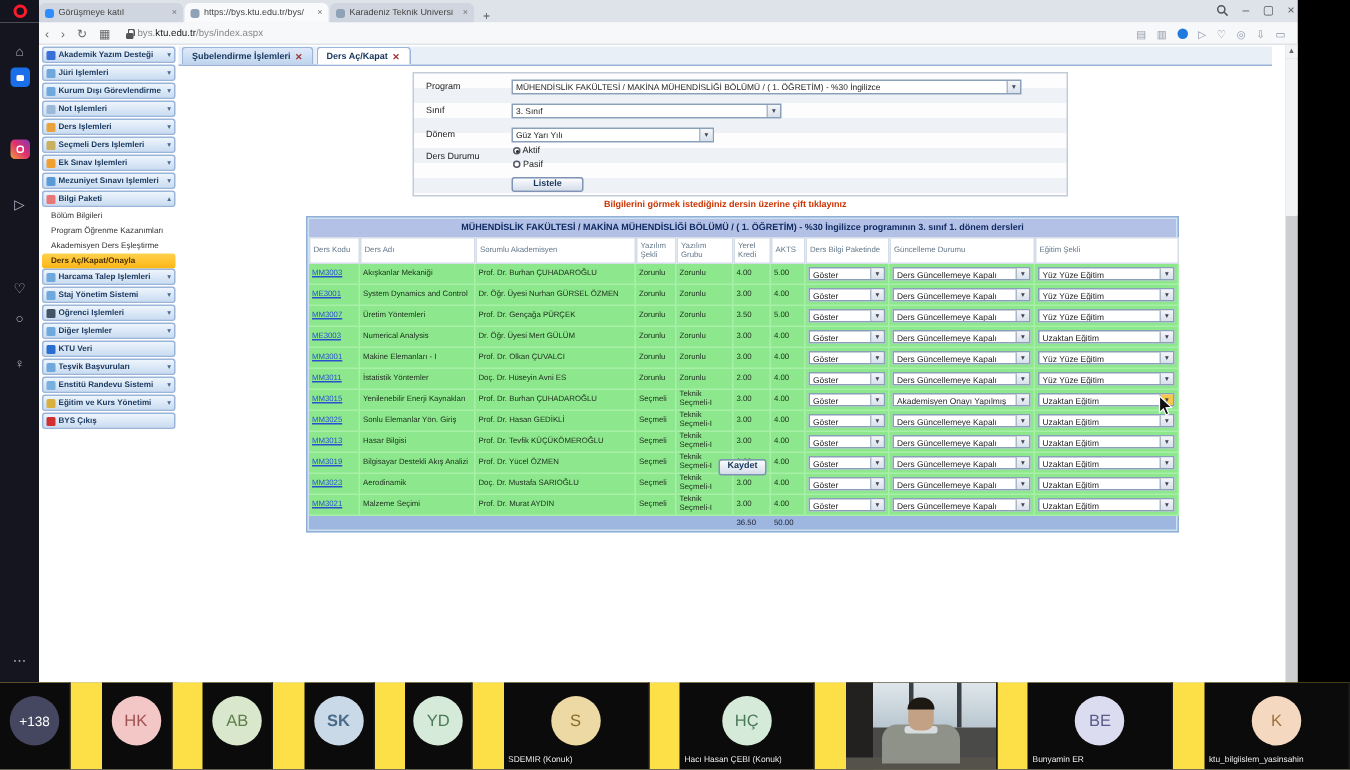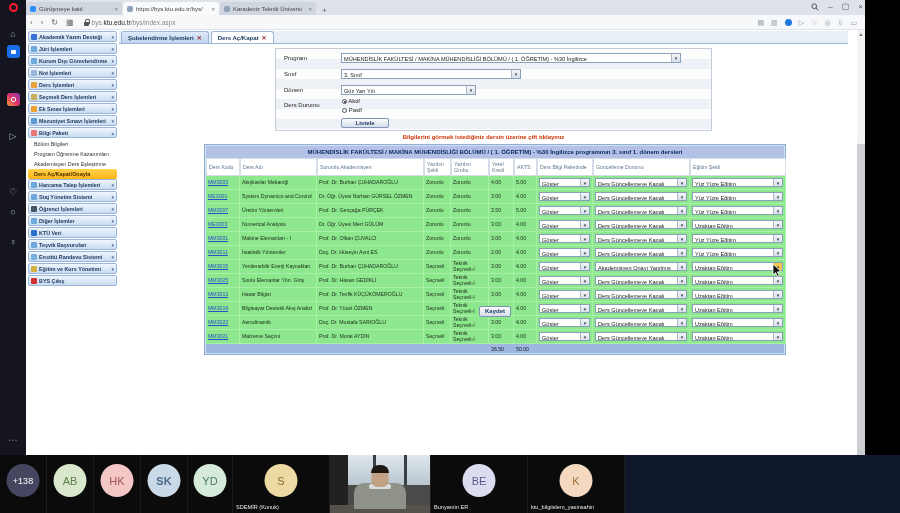--- a/index.html
+++ b/index.html
@@ -94,21 +94,21 @@
   .dc .sel { width:100%; height:9px; }
   #tfoot { display:grid; grid-template-columns:34px 77px 107px 27px 38px 25px 23px 56px 97px 96px; background:#9db7e0; height:9px; }
   #tfoot div { font-size:5.2px; color:#223; display:flex; align-items:center; padding:0 2px; }
 
   #kaydet { position:absolute; left:360px; top:262px; width:32px; height:11px; line-height:9px; }
 
   
   #cursor { position:absolute; z-index:60; }
 
   
-  #strip { position:absolute; left:0; top:455px; width:900px; height:58px; background:#0f172a; display:flex; }
+  #strip { position:absolute; left:0; top:455px; width:900px; height:58px; background:#fde047; display:flex;justify-content:space-between; }
   .ptile { position:relative; height:58px; border-right:1px solid #1c1c1c; background:#0b0b0b; flex:0 0 auto; }
   .pav { position:absolute; top:9px; left:50%; transform:translateX(-50%); width:33px; height:33px; border-radius:50%; display:flex; align-items:center; justify-content:center; font-size:11px; }
   .plabel { position:absolute; left:3px; bottom:3px; font-size:5.6px; color:#eee; white-space:nowrap; overflow:hidden; max-width:92%; text-shadow:0 0 2px #000; }
 
   
   #cam-art { position:absolute; inset:0; overflow:hidden; background:#4a4a48; }
   #cam-art .win { position:absolute; left:18px; top:0; right:0; height:30px; background:linear-gradient(#dfe7ec,#b9c6cf); }
   #cam-art .win:before { content:""; position:absolute; left:30%; top:0; width:3px; height:100%; background:#3a3f44; }
   #cam-art .win:after { content:""; position:absolute; left:68%; top:0; width:3px; height:100%; background:#3a3f44; }
   #cam-art .wallL { position:absolute; left:0; top:0; width:18px; height:58px; background:#23211f; }
@@ -723,34 +723,38 @@
     <svg id="cursor" style="left:772px;top:264px;" width="11" height="14" viewBox="0 0 11 14">
       <path d="M1,0 L1,11 L3.6,8.6 L5.4,12.6 L7.2,11.8 L5.4,7.9 L9,7.6 Z" fill="#111" stroke="#fff" stroke-width="0.8"></path>
     </svg>
   </div>
 
   <div id="strip">
       <div class="ptile" style="width: 47px;">
         <div class="pav" style="background: rgb(69, 70, 95); color: rgb(255, 255, 255); font-size: 9px;">+138</div>
       </div>
       <div class="ptile" style="width: 47px;">
+        <div class="pav" style="background: rgb(244, 199, 199); color: rgb(160, 82, 82);">HK</div>
+      </div>
+      <div class="ptile" style="width: 47px;">
         <div class="pav" style="background: rgb(217, 232, 205); color: rgb(95, 127, 74);">AB</div>
-      </div>
-      <div class="ptile" style="width: 47px;">
-        <div class="pav" style="background: rgb(244, 199, 199); color: rgb(160, 82, 82);">HK</div>
       </div>
       <div class="ptile" style="width: 47px;">
         <div class="pav" style="background: rgb(201, 217, 232); color: rgb(74, 106, 138); font-weight: bold;">SK</div>
       </div>
       <div class="ptile" style="width: 45px;">
         <div class="pav" style="background: rgb(213, 234, 216); color: rgb(74, 122, 90);">YD</div>
       </div>
       <div class="ptile" style="width: 97px;">
         <div class="pav" style="background: rgb(237, 217, 164); color: rgb(138, 106, 42);">S</div>
         <div class="plabel">SDEMİR (Konuk)</div>
+      </div>
+      <div class="ptile" style="width: 90px;">
+        <div class="pav" style="background: rgb(213, 234, 216); color: rgb(74, 122, 90);">HÇ</div>
+        <div class="plabel">Hacı Hasan ÇEBİ (Konuk)</div>
       </div>
       <div class="ptile" style="width: 101px;">
         <div id="cam-art">
           <div class="wallL"></div>
           <div class="win"></div>
           <div class="desk"></div>
           <div class="body"></div>
           <div class="collar"></div>
           <div class="head"></div>
           <div class="hair"></div>

